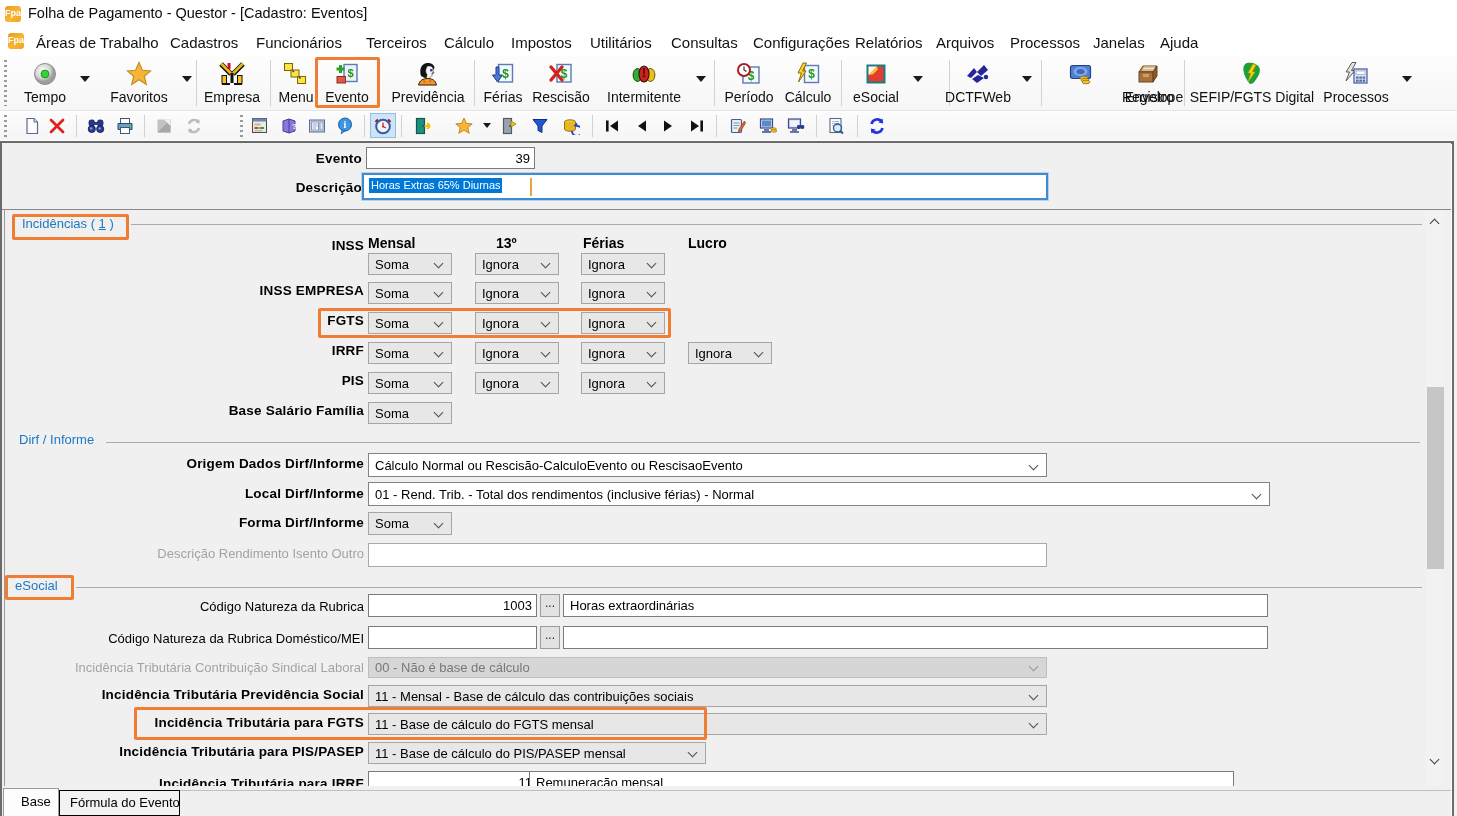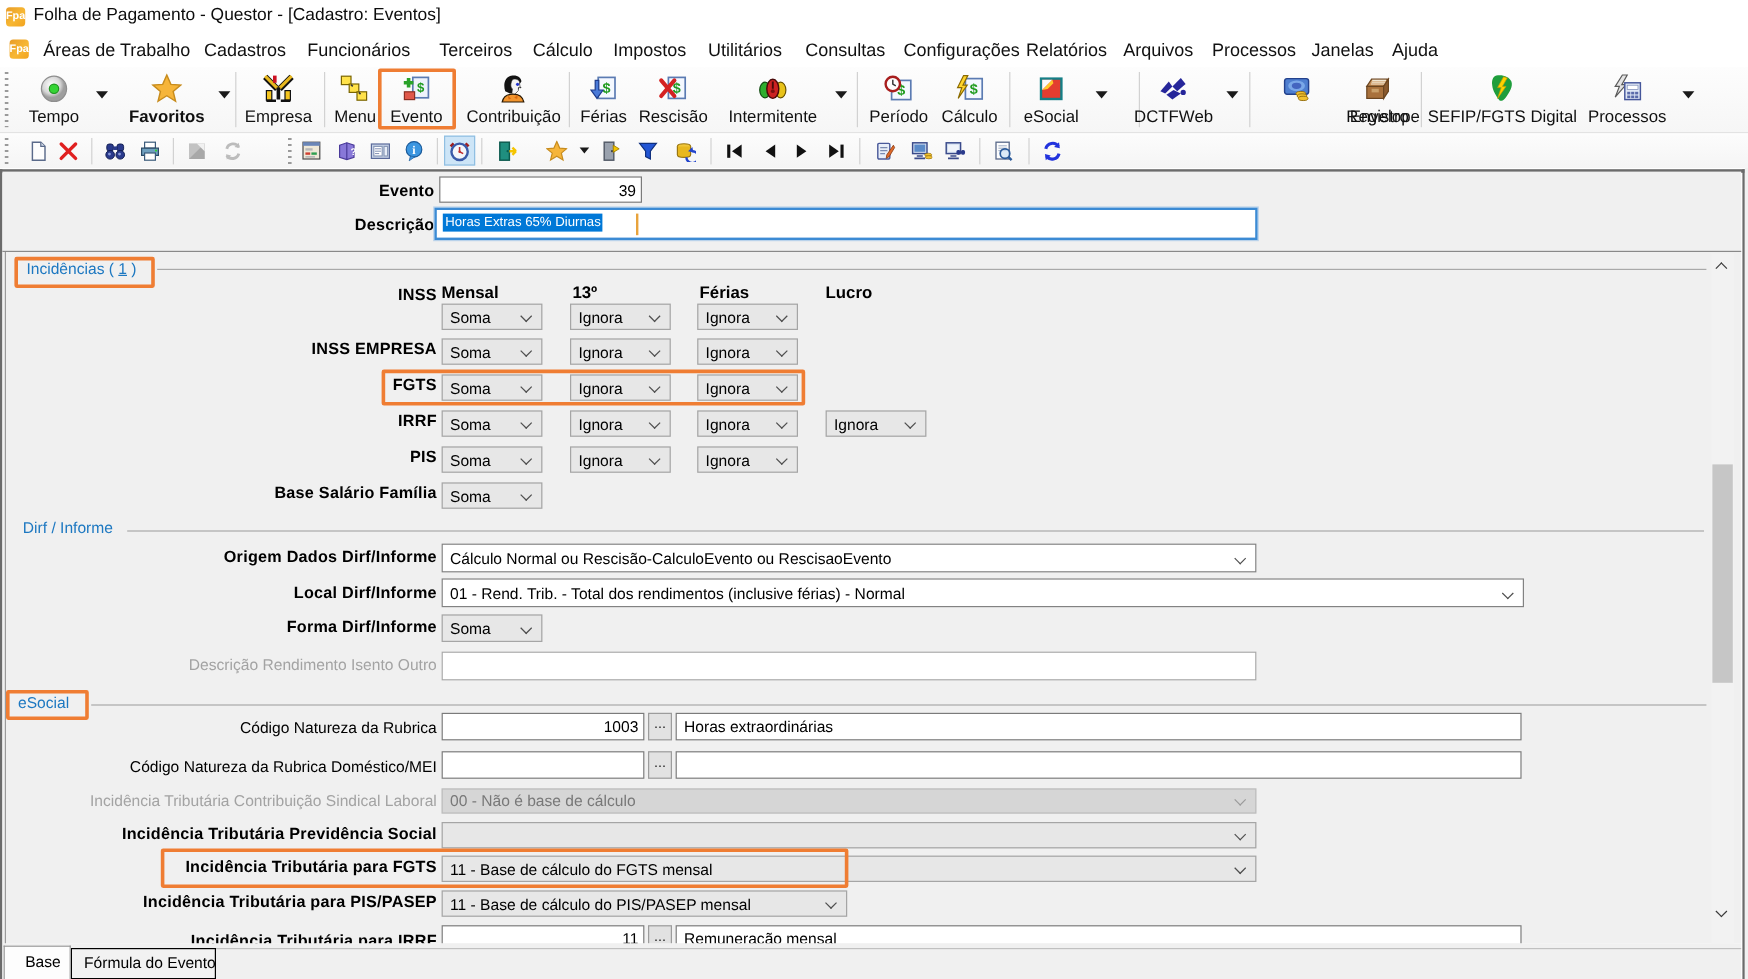--- a/index.html
+++ b/index.html
@@ -200,28 +200,28 @@
         <rect x="13" y="15.5" width="2.6" height="2.2"></rect>
         <rect x="16.3" y="15.5" width="2.6" height="2.2"></rect>
         <rect x="19.6" y="15.5" width="2.6" height="2.2"></rect>
         <rect x="13" y="18.6" width="2.6" height="2.2"></rect>
         <rect x="16.3" y="18.6" width="2.6" height="2.2"></rect>
         <rect x="19.6" y="18.6" width="2.6" height="2.2"></rect>
       </g>
     </svg>
   <div class="tlabel" style="left:45px;">Tempo</div>
   <div class="tarrow" style="left:80px;"></div>
-  <div class="tlabel" style="left:139px;font-weight:bold;">Favoritos</div>
+  <div class="tlabel" style="left:139px;">Favoritos</div>
   <div class="tarrow" style="left:182px;"></div>
   <div class="tsep" style="left:196px; top:4px; height:46px;"></div>
   <div class="tlabel" style="left:232px;">Empresa</div>
   <div class="tsep" style="left:270px; top:4px; height:46px;"></div>
   <div class="tlabel" style="left:296px;">Menu</div>
   <div class="tlabel" style="left:347px;">Evento</div>
-  <div class="tlabel" style="left:428px;">Contribuição</div>
+  <div class="tlabel" style="left:428px;">Previdência</div>
   <div class="tsep" style="left:474px; top:4px; height:46px;"></div>
   <div class="tlabel" style="left:503px;">Férias</div>
   <div class="tlabel" style="left:561px;">Rescisão</div>
   <div class="tlabel" style="left:644px;">Intermitente</div>
   <div class="tarrow" style="left:696px;"></div>
   <div class="tsep" style="left:714px; top:4px; height:46px;"></div>
   <div class="tlabel" style="left:749px;">Período</div>
   <div class="tlabel" style="left:808px;">Cálculo</div>
   <div class="tsep" style="left:841px; top:4px; height:46px;"></div>
   <div class="tlabel" style="left:876px;">eSocial</div>
@@ -411,21 +411,21 @@
   </div>
 </div>
 
 <div id="scrollpanel">
 
   <div style="position:absolute; left:2px; top:0; width:1px; height:577px; background:#9a9a9a;"></div>
   <div class="secline" style="left:129px; top:14px; width:1291px;"></div>
   <div class="orangebox" style="left:10px; top:4px; width:117px; height:26px; background:#f0f0f0;"></div>
   <div class="sechead" style="left:20px; top:6px;">Incidências ( <span style="text-decoration:underline;">1</span> )</div>
   <div class="colhead" style="left:366px; top:25px;">Mensal</div>
-  <div class="colhead" style="left:475px; top:25px;">13º</div>
+  <div class="colhead" style="left:494px; top:25px;">13º</div>
   <div class="colhead" style="left:581px; top:25px;">Férias</div>
   <div class="colhead" style="left:686px; top:25px;">Lucro</div>
   <div class="lb" style="right:1087px; top:28px;margin-left:12px;">INSS</div>
   <div class="lb" style="right:1087px; top:73px;">INSS EMPRESA</div>
   <div class="lb" style="right:1087px; top:103px;">FGTS</div>
   <div class="lb" style="right:1087px; top:133px;">IRRF</div>
   <div class="lb" style="right:1087px; top:163px;">PIS</div>
   <div class="lb" style="right:1087px; top:193px;">Base Salário Família</div>
   <div class="combo" style="left:366px; top:43px; width:84px; height:22px;">
       <span class="ct">Soma</span>
@@ -536,41 +536,42 @@
       <span style="position:absolute; left:0; right:0; top:1px;">...</span>
     </div>
   <div class="inp" style="left:561px; top:416px; width:705px; height:23px;"></div>
   <div class="lb lbg" style="right:1087px; top:450px;">Incidência Tributária Contribuição Sindical Laboral</div>
   <div class="combo combod" style="left:366px; top:447px; width:679px; height:21px;">
       <span class="ct" style="top:2px;">00 - Não é base de cálculo</span>
       <span class="chev" style="top:5px;"></span>
     </div>
   <div class="lb" style="right:1087px; top:477px;">Incidência Tributária Previdência Social</div>
   <div class="combo" style="left:366px; top:475px; width:679px; height:22px;">
+      <span class="ct">11 - Mensal - Base de cálculo das contribuições sociais</span>
       <span class="chev"></span>
     </div>
   <div class="lb" style="right:1087px; top:505px;">Incidência Tributária para FGTS</div>
   <div class="combo" style="left:366px; top:503px; width:679px; height:22px;">
       <span class="ct">11 - Base de cálculo do FGTS mensal</span>
       <span class="chev"></span>
     </div>
   <div class="orangebox" style="left:132px; top:497px; width:573px; height:33px;"></div>
   <div class="lb" style="right:1087px; top:534px;">Incidência Tributária para PIS/PASEP</div>
   <div class="combo" style="left:366px; top:532px; width:338px; height:22px;">
       <span class="ct">11 - Base de cálculo do PIS/PASEP mensal</span>
       <span class="chev"></span>
     </div>
   <div class="lb" style="right:1087px; top:566px;">Incidência Tributária para IRRF</div>
   <div class="inp" style="left:366px; top:561px; width:169px; height:22px;">
       <span style="position:absolute; right:4px; top:3px;">11</span>
     </div>
   <div class="dots" style="left:538px; top:561px; width:20px; height:22px;">
       <span style="position:absolute; left:0; right:0; top:1px;">...</span>
     </div>
-  <div class="inp" style="left:561px; top:561px; width:705px; height:22px;">
+  <div class="inp" style="left:527px; top:561px; width:705px; height:22px;">
       <span class="ct">Remuneração mensal</span>
     </div>
 
   <div style="position:absolute; left:1424px; top:1px; width:19px; height:575px; background:#f2f2f2;"></div>
   <div style="position:absolute; left:1429px; top:10px; width:7px; height:7px; border-left:1.7px solid #3a3a3a; border-top:1.7px solid #3a3a3a; transform:rotate(45deg);"></div>
   <div style="position:absolute; left:1425px; top:177px; width:17px; height:182px; background:#c6c6c6;"></div>
   <div style="position:absolute; left:1429px; top:546px; width:7px; height:7px; border-right:1.7px solid #3a3a3a; border-bottom:1.7px solid #3a3a3a; transform:rotate(45deg);"></div>
 </div>
 
 <div id="tabpanel">

